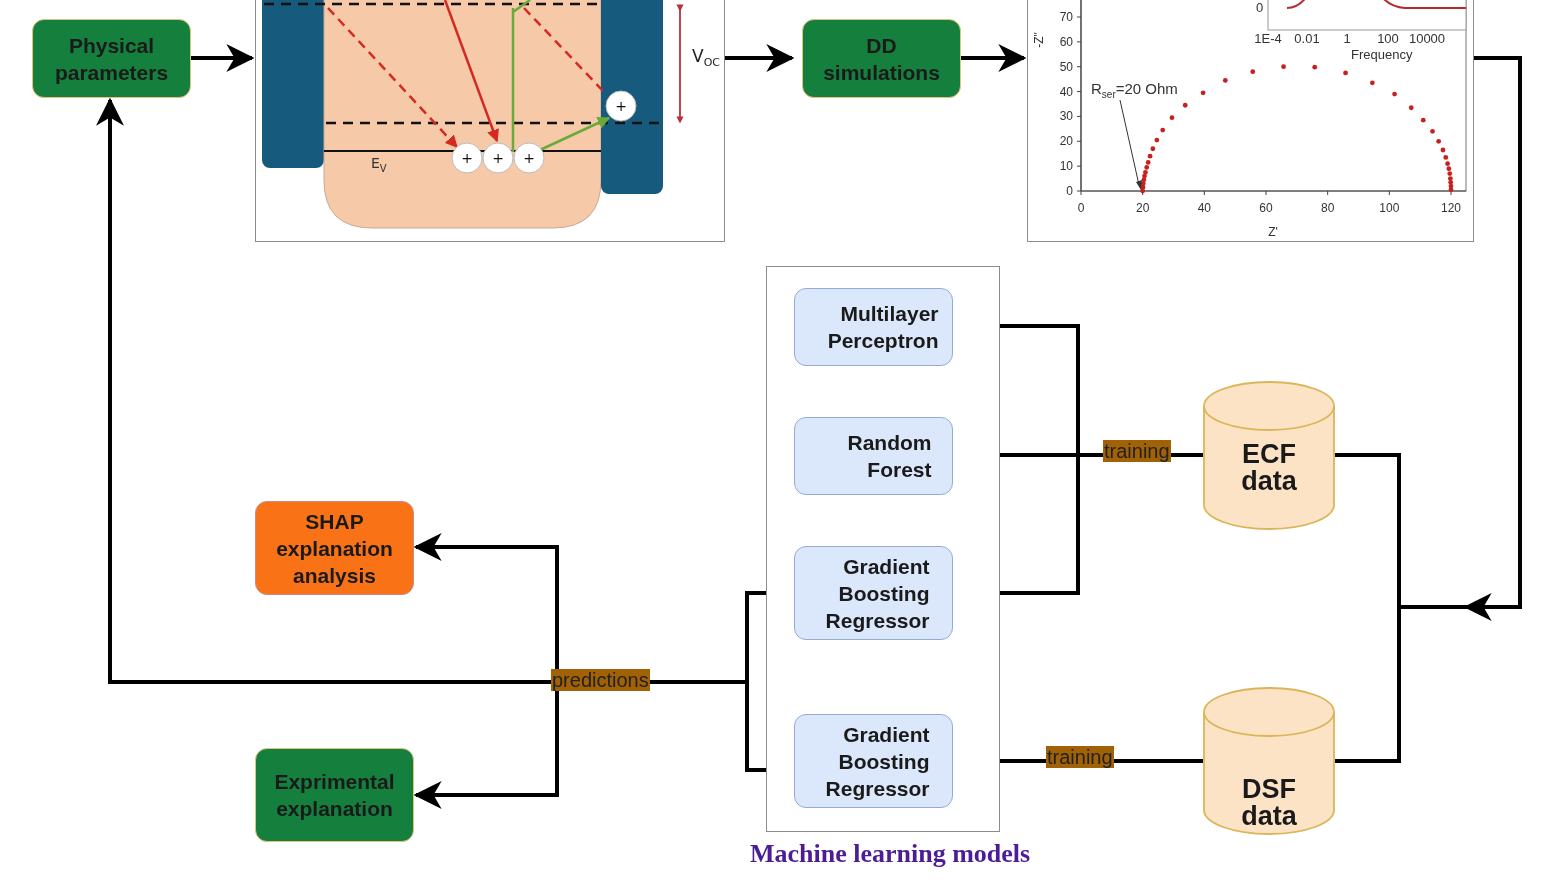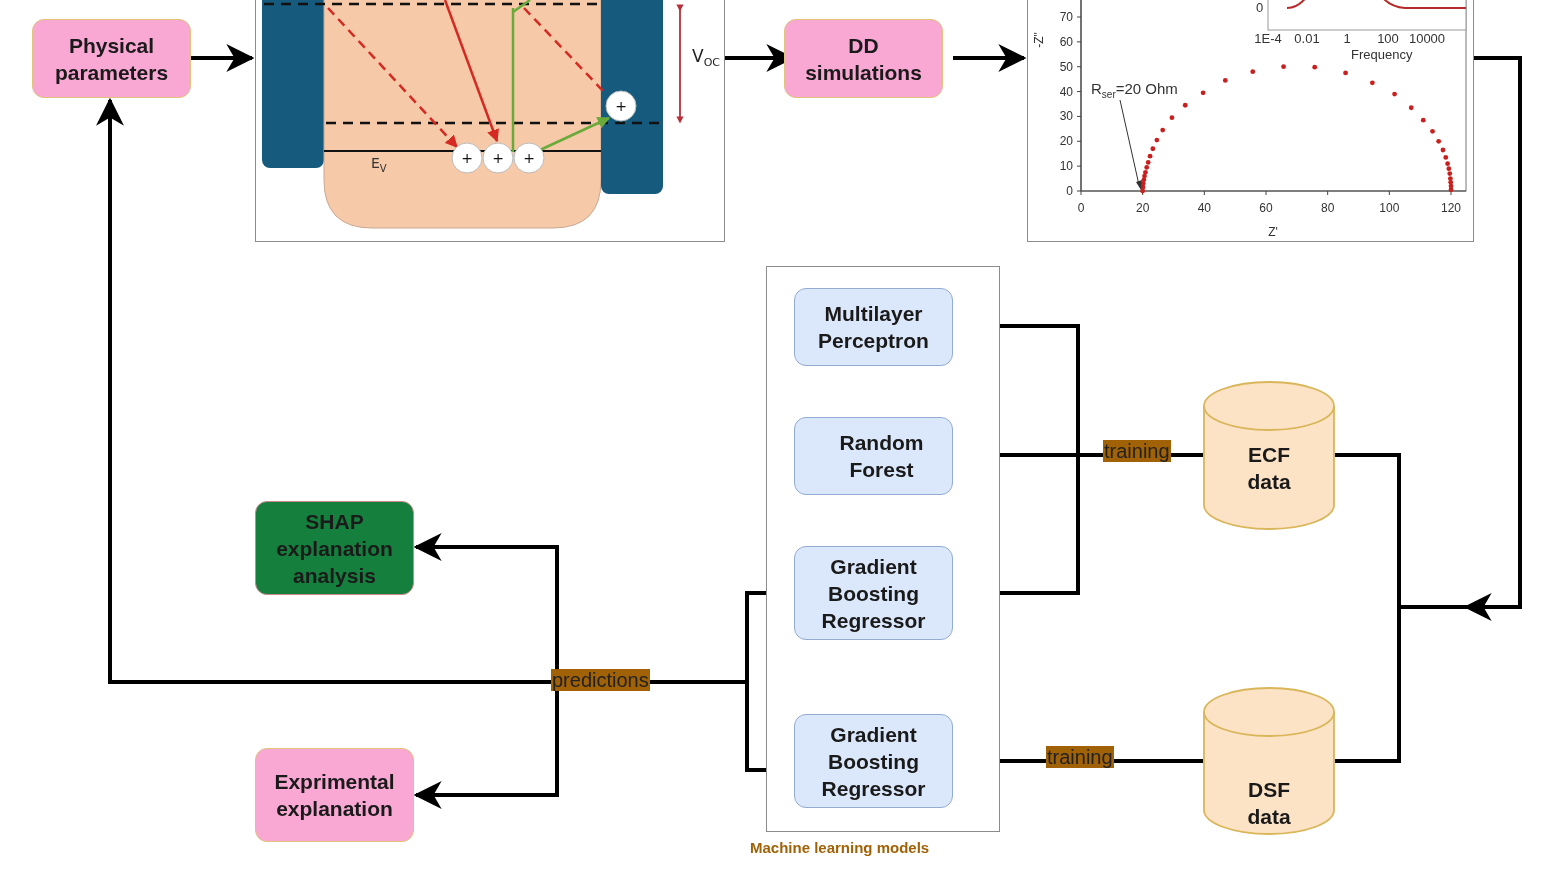--- a/index.html
+++ b/index.html
@@ -3,29 +3,29 @@
 <meta charset="utf-8">
 <style>
   html, body { margin: 0; padding: 0; background: #ffffff; }
   body { width: 1568px; height: 882px; position: relative; overflow: hidden;
          font-family: "Liberation Sans", sans-serif; }
   svg.layer { position: absolute; left: 0; top: 0; }
   .node { position: absolute; box-sizing: border-box; border-radius: 12px;
           display: flex; align-items: center; justify-content: center; text-align: center;
           font-weight: bold; font-size: 21px; line-height: 27px; color: #1a1a1a;
           font-family: "Liberation Sans", sans-serif; }
-  .orange { background: #f9a8d4; border: 1.5px solid #e3c27a; }
-  .blue   { background: #dbe8fb; border: 1.5px solid #93acd1; }
-  .red    { background: #15803d; border: 1.5px solid #c98a8c; }
+  .orange { background: #15803d; border: 1.5px solid #e3c27a; }
+  .blue   { background: #dbe8fb; border: 1.5px solid #93acd1; text-align: right; }
+  .red    { background: #f97316; border: 1.5px solid #c98a8c; }
   .lbl { position: absolute; font-size: 20px; color: #222; background: #a16207;
          font-family: "Liberation Sans", sans-serif; line-height: 22px; padding: 0 1px; }
-  .caption { position: absolute; font-weight: bold; font-size: 15px; color: #a16207;
-             font-family: Liberation Sans, sans-serif; }
+  .caption { position: absolute; font-weight: bold; font-size: 26px; color: #4c1d95;
+             font-family: Liberation Serif, serif; }
   .panel { position: absolute; box-sizing: border-box; border: 1.5px solid #8c8c8c; background: #fff; }
-  .cyl-text { position: absolute; text-align: center; font-weight: bold; font-size: 21px;
+  .cyl-text { position: absolute; text-align: center; font-weight: bold; font-size: 27px;
               line-height: 27px; color: #1a1a1a; width: 130px; }
   .tick { font-family: "Liberation Sans", sans-serif; font-size: 12px; fill: #333; }
   .small { font-family: "Liberation Sans", sans-serif; font-size: 13px; fill: #333; }
 </style>
 </head>
 <body>
 
 <svg class="layer" width="1568" height="882">
   <defs>
     <marker id="ah" viewBox="0 0 12 12" refX="11" refY="6" markerWidth="7" markerHeight="7" orient="auto">
@@ -50,21 +50,21 @@
   </g>
 </svg>
 
 <div class="panel" style="left:766px; top:266px; width:234px; height:566px;"></div>
 <div class="caption" style="left:750px; top:839px;">Machine learning models</div>
 
 <div class="node orange" style="left:32px; top:19px; width:159px; height:79px;">
   <span style="width:120px;">Physical parameters</span>
 </div>
 
-<div class="node orange" style="left:784px; top:19px; width:159px; height:79px;">
+<div class="node orange" style="left:802px; top:19px; width:159px; height:79px;">
   <span style="width:130px;">DD simulations</span>
 </div>
 
 <div class="node blue" style="left:794px; top:288px; width:159px; height:78px;">
   <span style="width:130px;">Multilayer Perceptron</span>
 </div>
 
 <div class="node blue" style="left:794px; top:417px; width:159px; height:78px;padding-left:16px;">
   <span style="width:100px;">Random Forest</span>
 </div>

